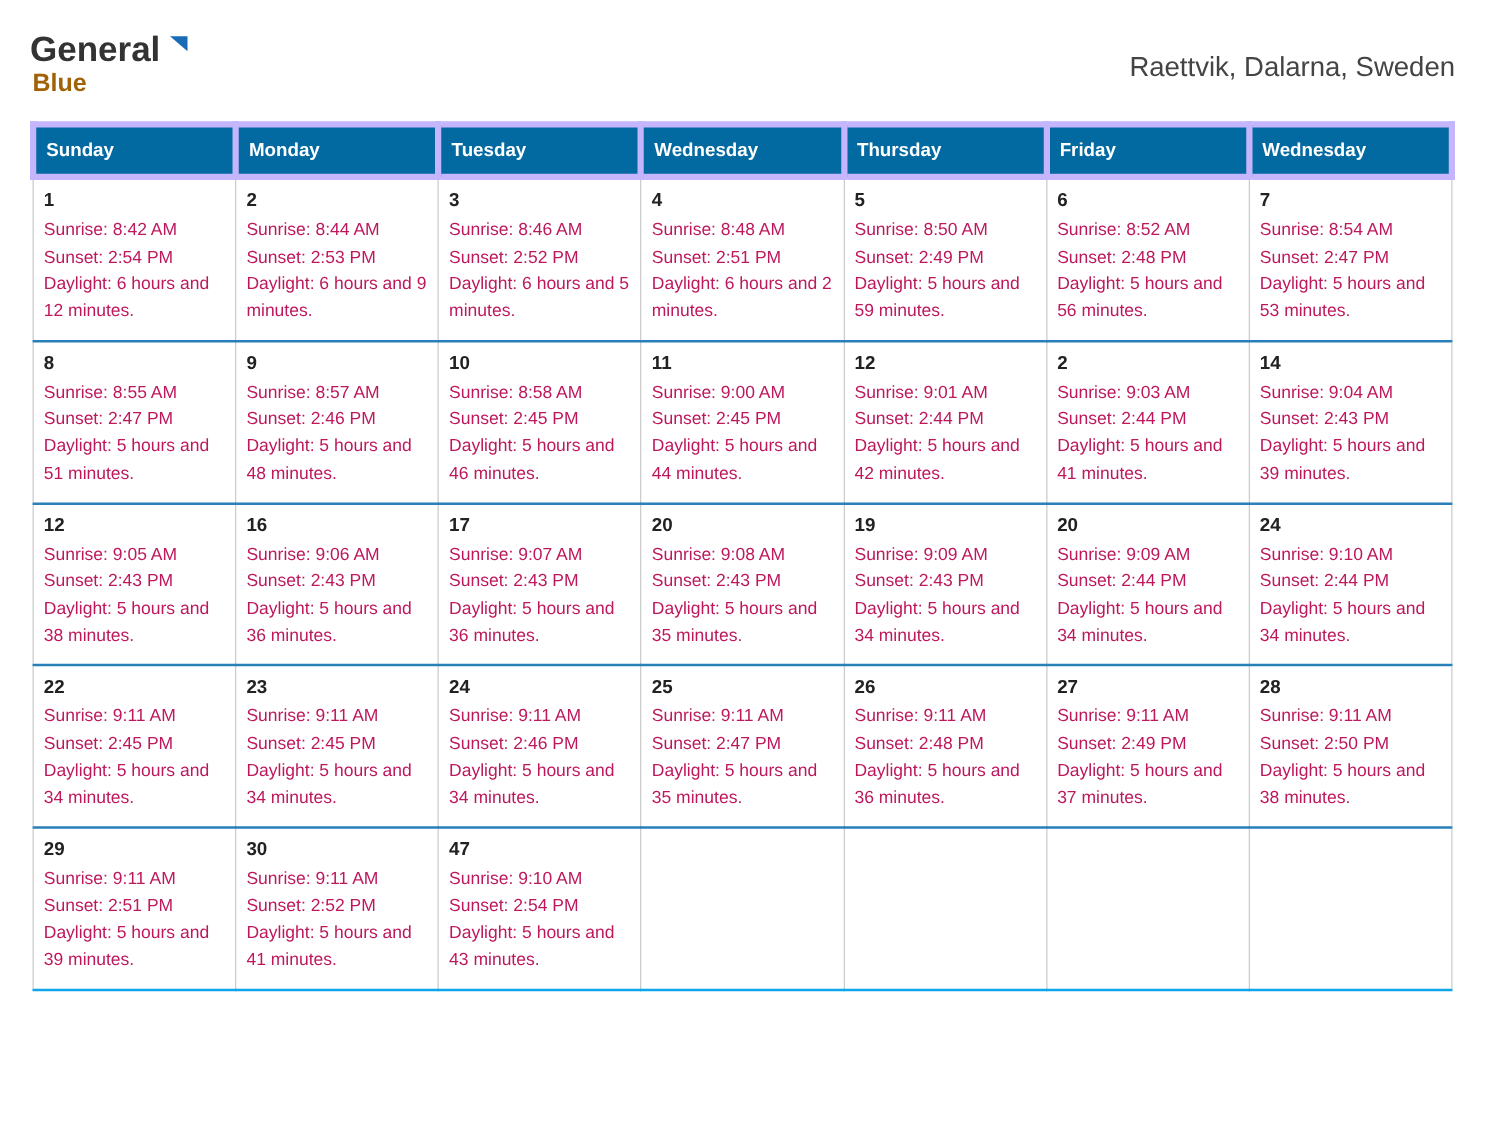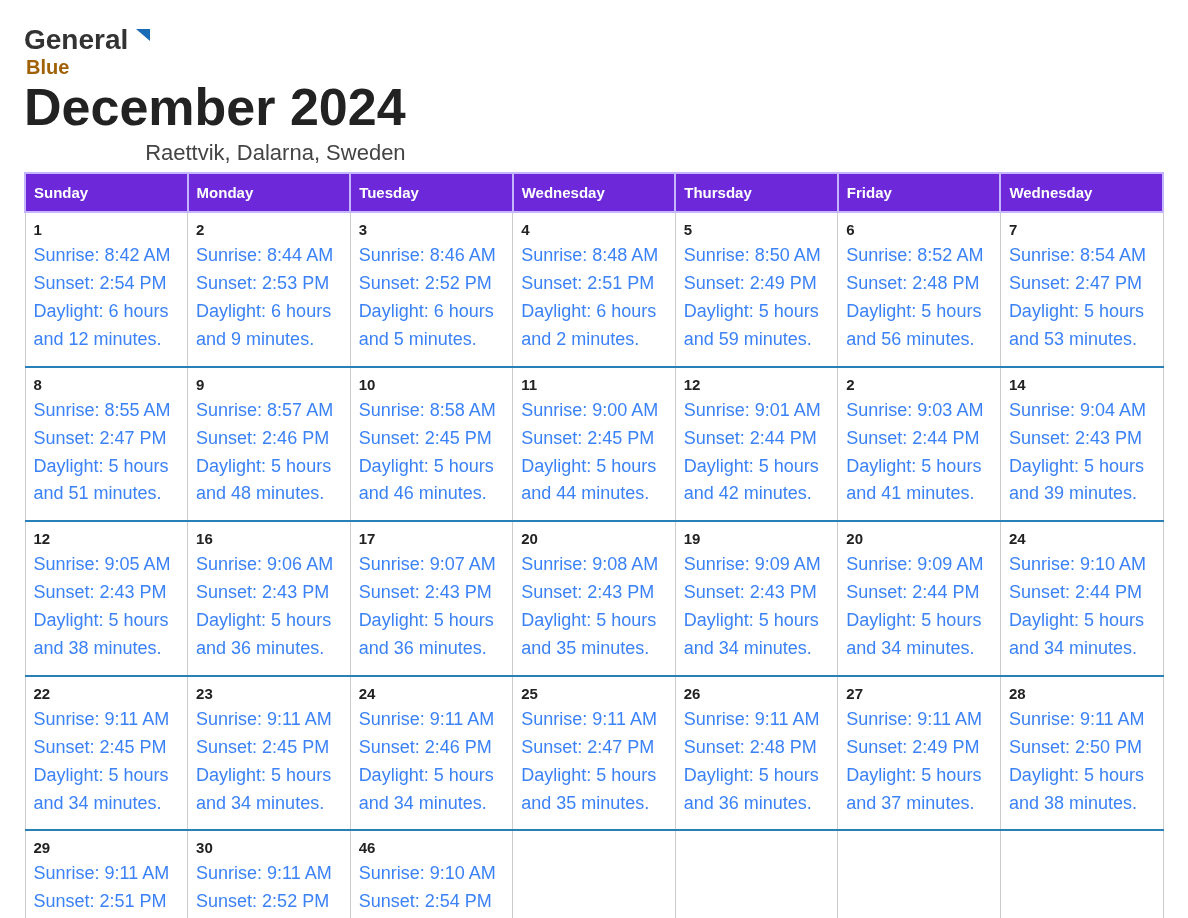--- a/index.html
+++ b/index.html
@@ -6,23 +6,22 @@
     body {
       font-family: Arial, sans-serif;
       background: #fff;
       padding: 24px;
       width: 1188px;
       min-height: 918px;
     }
     .header {
       display: flex;
       justify-content: space-between;
-      align-items: flex-start;
-      margin-bottom: 6px;
-      flex-direction: column;
+      align-items: center;
+      margin-bottom: 18px;
     }
     .logo {
       display: flex;
       flex-direction: column;
       align-items: flex-start;
     }
     .title-area {
       text-align: right;
     }
     .month-title {
@@ -35,54 +34,54 @@
       font-size: 22px;
       color: #444;
       margin-top: 4px;
     }
     table {
       width: 100%;
       border-collapse: collapse;
       table-layout: fixed;
     }
     thead tr th {
-      background-color: #6d28d9;
+      background-color: #0369a1;
       color: #fff;
       font-size: 15px;
       font-weight: bold;
       padding: 10px 8px;
       text-align: left;
-      border: 2px solid #c4b5fd;
+      border: 5px solid #c4b5fd;
     }
     tbody tr td {
       vertical-align: top;
       padding: 8px 8px 12px 8px;
       border-left: 1px solid #ccc;
       border-right: 1px solid #ccc;
       border-bottom: none;
       background: #fff;
       font-size: 13px;
       color: #222;
       min-height: 90px;
     }
     tbody tr {
       border-top: 2px solid #2980b9;
     }
     tbody tr:last-child {
-      border-bottom: 2px solid #b91c1c;
+      border-bottom: 2px solid #0ea5e9;
     }
     .day-number {
       font-size: 15px;
       font-weight: bold;
       margin-bottom: 4px;
       color: #222;
     }
     .day-info {
-      font-size: 18px;
-      color: #3b82f6;
+      font-size: 14px;
+      color: #be185d;
       line-height: 1.55;
     }
     .empty-cell {
       background: #fff;
     }
     .logo-row {
       display: flex;
       align-items: center;
     }
     .logo-text-general {
@@ -114,21 +113,20 @@
         <svg width="22" height="22" viewBox="0 0 22 22">
           <polygon points="6,4 20,4 20,16" fill="#1a6bb5"></polygon>
         </svg>
       </span>
     </div>
     <div>
       <span class="logo-second-line">Blue</span>
     </div>
   </div>
   <div class="title-area">
-    <div class="month-title">December 2024</div>
     <div class="location-title">Raettvik, Dalarna, Sweden</div>
   </div>
 </div>
 
 <table>
   <thead>
     <tr>
     <th>Sunday</th>
         <th>Monday</th>
         <th>Tuesday</th>
@@ -262,21 +260,21 @@
       <tr>
         <td>
           <div class="day-number">29</div>
           <div class="day-info">Sunrise: 9:11 AM<br>Sunset: 2:51 PM<br>Daylight: 5 hours and 39 minutes.</div>
         </td>
         <td>
           <div class="day-number">30</div>
           <div class="day-info">Sunrise: 9:11 AM<br>Sunset: 2:52 PM<br>Daylight: 5 hours and 41 minutes.</div>
         </td>
         <td>
-          <div class="day-number">46</div>
+          <div class="day-number">47</div>
           <div class="day-info">Sunrise: 9:10 AM<br>Sunset: 2:54 PM<br>Daylight: 5 hours and 43 minutes.</div>
         </td>
         <td class="empty-cell"></td>
         <td class="empty-cell"></td>
         <td class="empty-cell"></td>
         <td class="empty-cell"></td>
       </tr>
     </tbody>
 </table>
 

